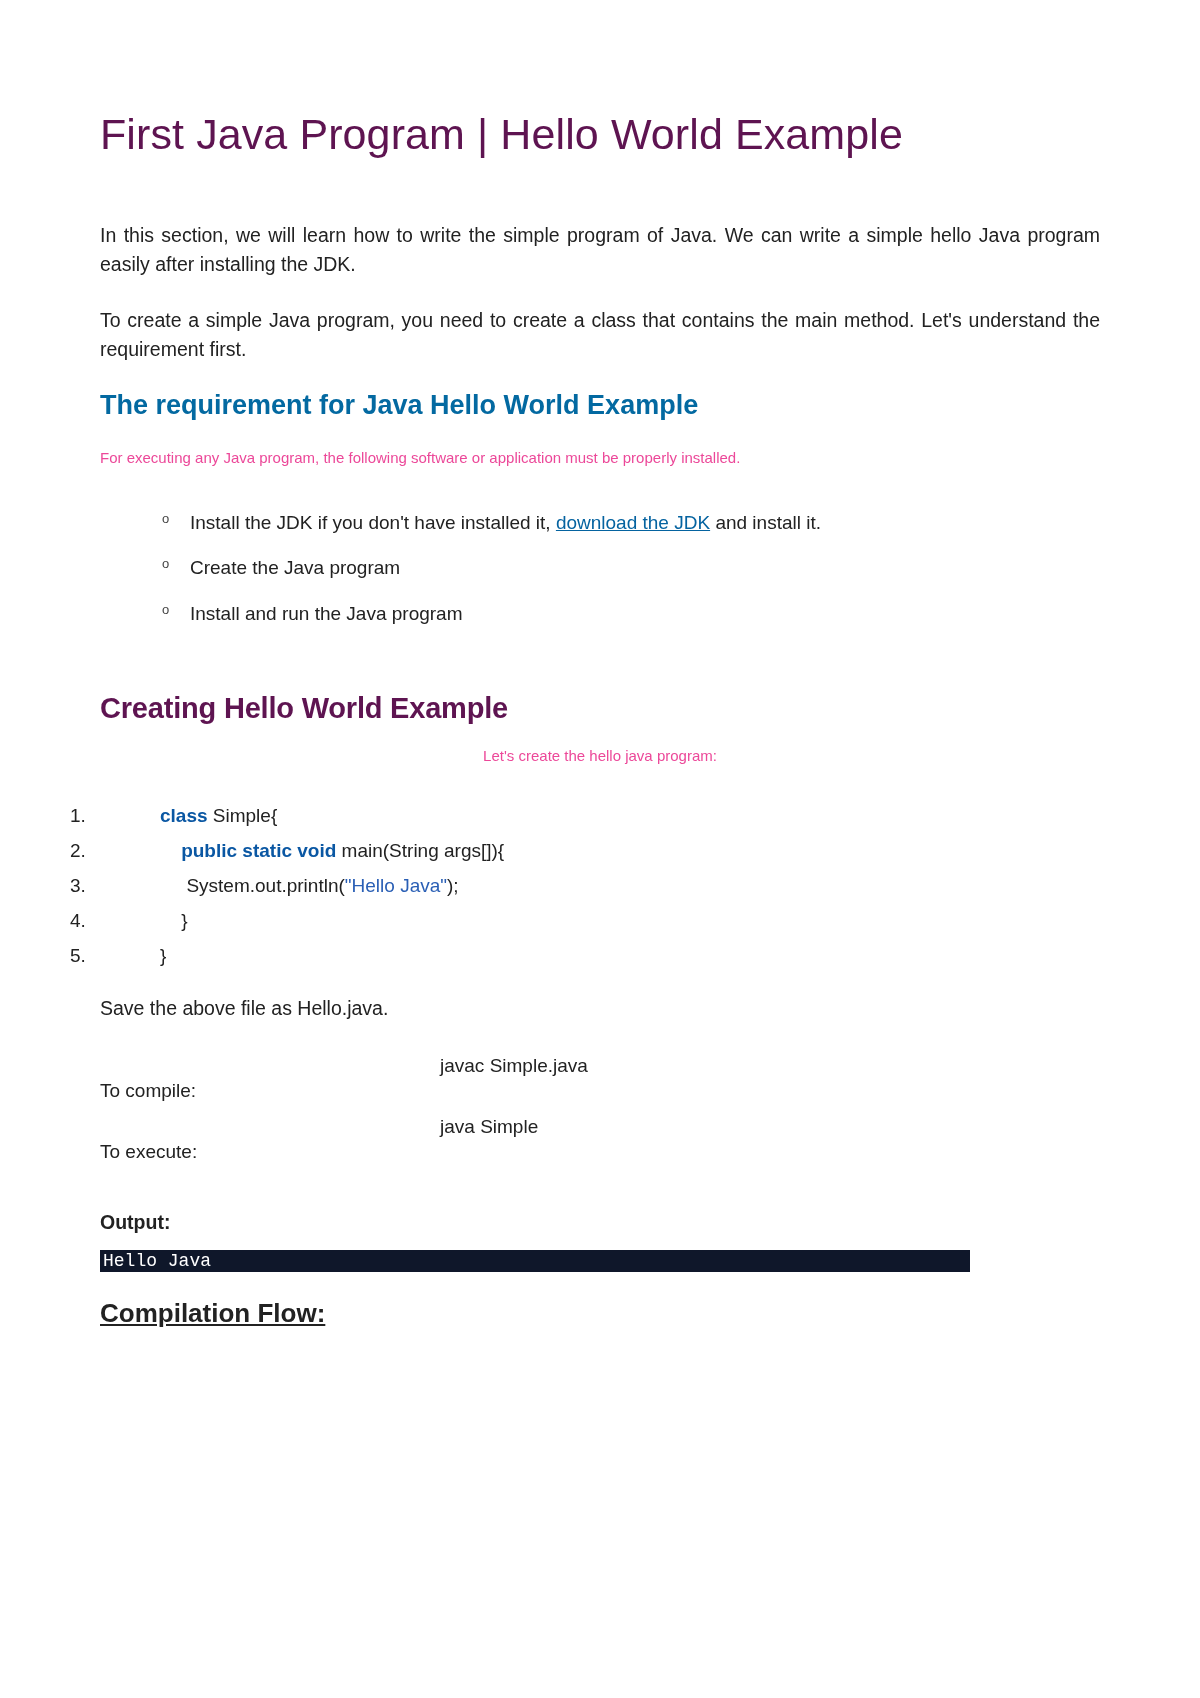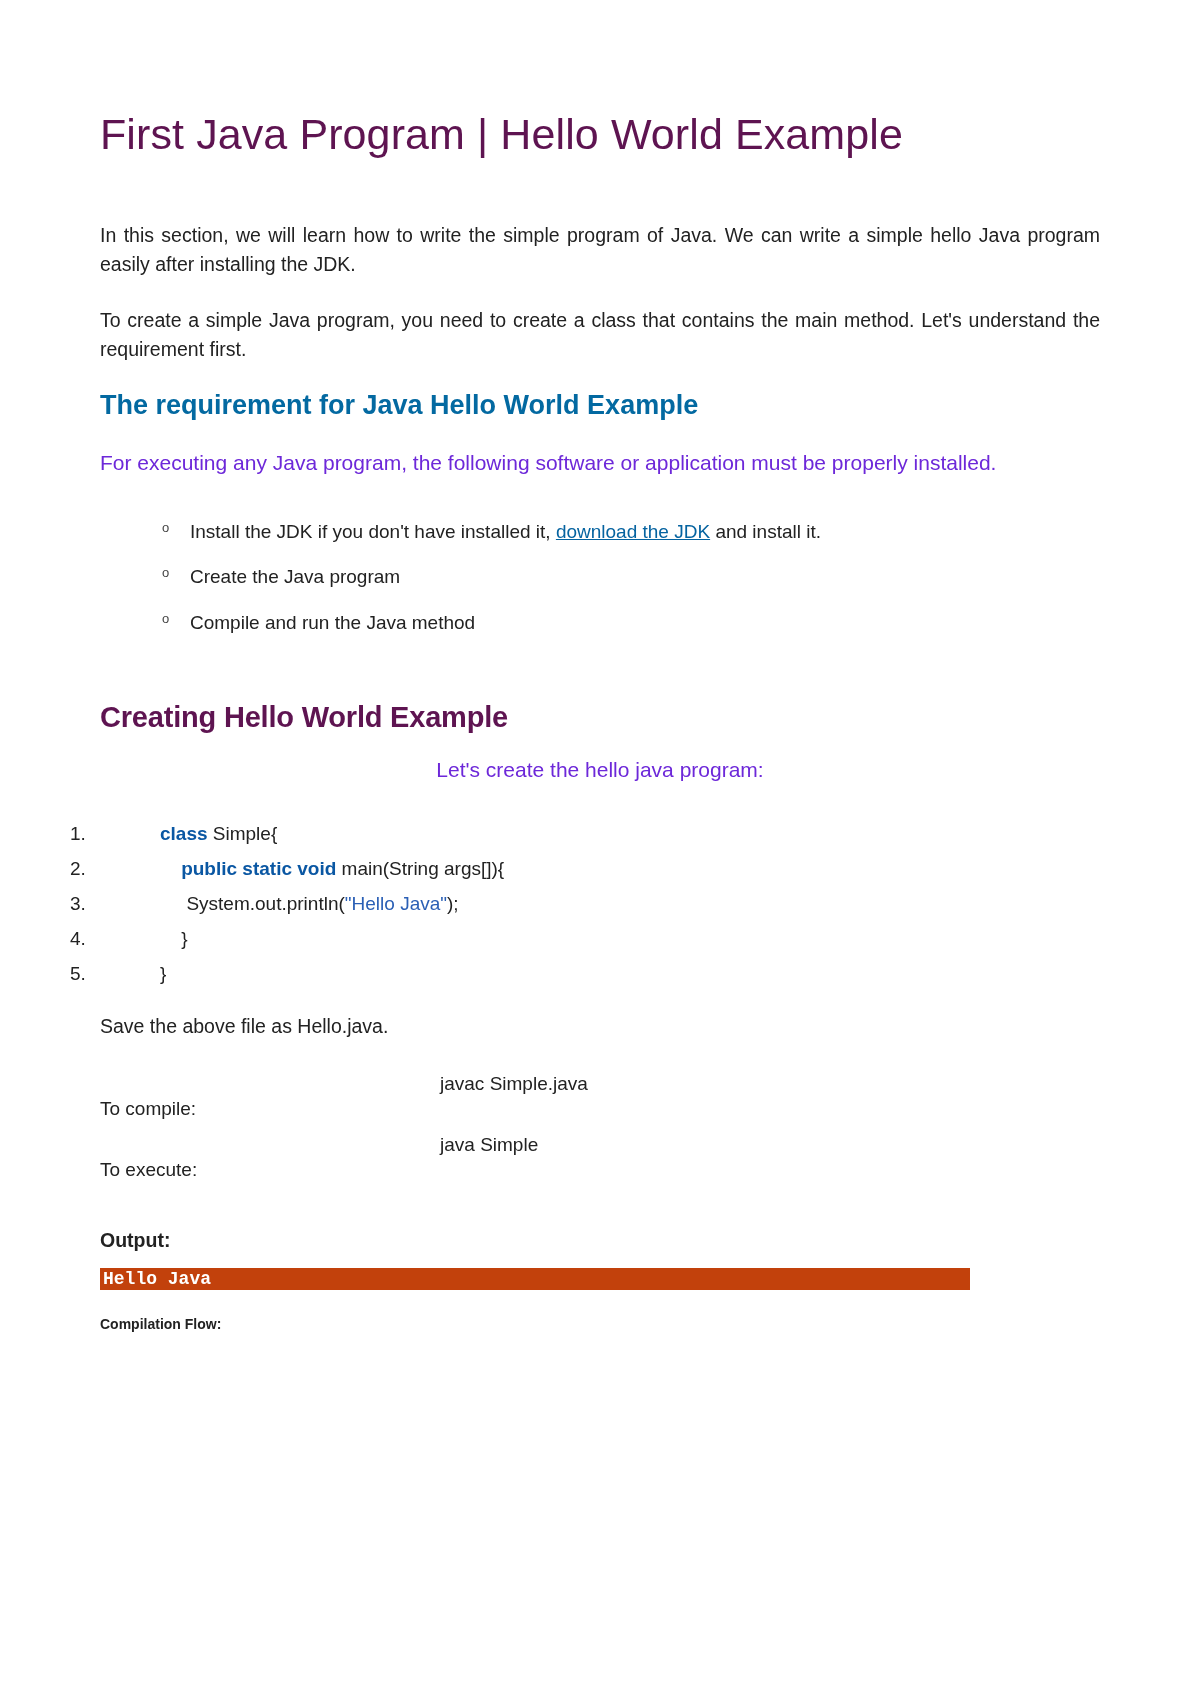--- a/index.html
+++ b/index.html
@@ -37,23 +37,23 @@
     .section-h2b {
       font-family: Arial, Helvetica, sans-serif;
       font-size: 29px;
       font-weight: 700;
       color: #5e1451;
       margin-top: 56px;
       margin-bottom: 20px;
       letter-spacing: -0.2px;
     }
     .body-p {
-      font-size: 21px;
+      font-size: 15px;
       line-height: 1.5;
-      color: #6d28d9;
+      color: #ec4899;
       text-align: justify;
       margin-bottom: 30px;
     }
     .req-list {
       margin-left: 62px;
       margin-top: 8px;
       margin-bottom: 20px;
     }
     .req-item {
       font-size: 19px;
@@ -117,52 +117,52 @@
     }
     .cmd-val {
       flex: 1;
     }
     .out-label {
       font-size: 19.5px;
       font-weight: 700;
       margin-bottom: 16px;
     }
     .output-box {
-      background: #c2410c;
+      background: #0f172a;
       color: #fff;
       font-family: "Courier New", monospace;
       font-size: 18px;
       padding: 1px 3px;
       width: 870px;
       margin-bottom: 26px;
-      font-weight: bold;
     }
     .flow-label {
-      font-size: 14px;
-      font-weight: 700;
+      font-size: 26px;
+      font-weight: 700;
+      text-decoration: underline;
     }
   </style>
 </head>
 <body>
 
 <h1 class="page-title">First Java Program | Hello World Example</h1>
 
 <p class="intro-p">In this section, we will learn how to write the simple program of Java. We can write a simple hello Java program easily after installing the JDK.</p>
 <p class="intro-p">To create a simple Java program, you need to create a class that contains the main method. Let's understand the requirement first.</p>
 
 <h2 class="section-h2">The requirement for Java Hello World Example</h2>
 
 <p class="body-p">For executing any Java program, the following software or application must be properly installed.</p>
 
 <div class="req-list">
   <div class="req-item">
     <span>Install the JDK if you don't have installed it, </span><a href="#" class="link">download the JDK</a><span> and install it.</span>
   </div>
   <div class="req-item">Create the Java program</div>
-  <div class="req-item">Compile and run the Java method</div>
+  <div class="req-item">Install and run the Java program</div>
 </div>
 
 <h2 class="section-h2b">Creating Hello World Example</h2>
 
 <p class="body-p" style="text-align:center;">Let's create the hello java program:</p>
 
 <div class="code-list">
   <div class="code-row">
     <span class="code-num">1.</span>
     <span class="code-content"><span class="kw">class</span><span> Simple{  </span></span>

